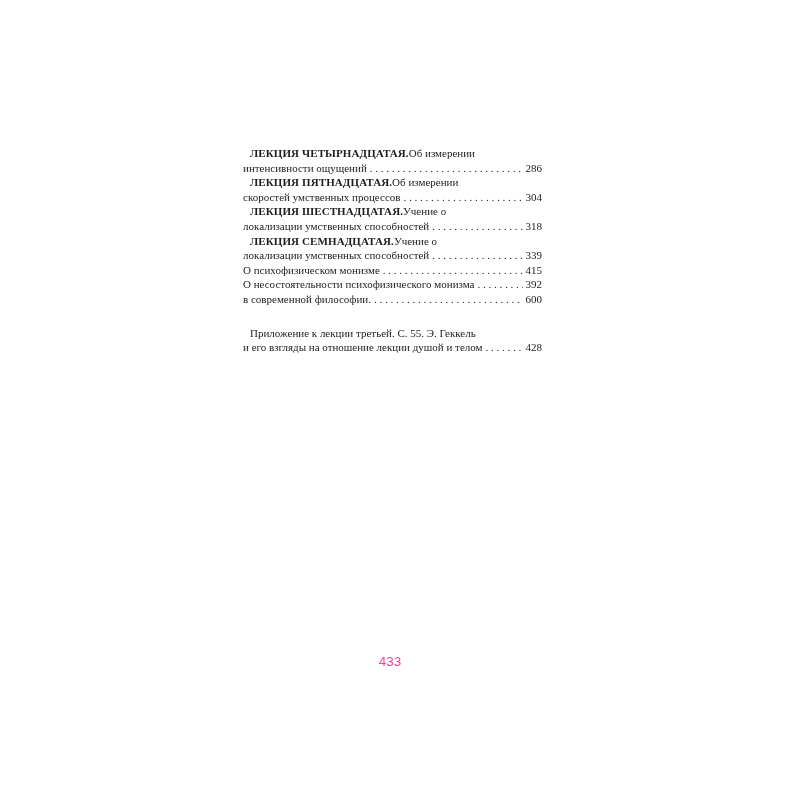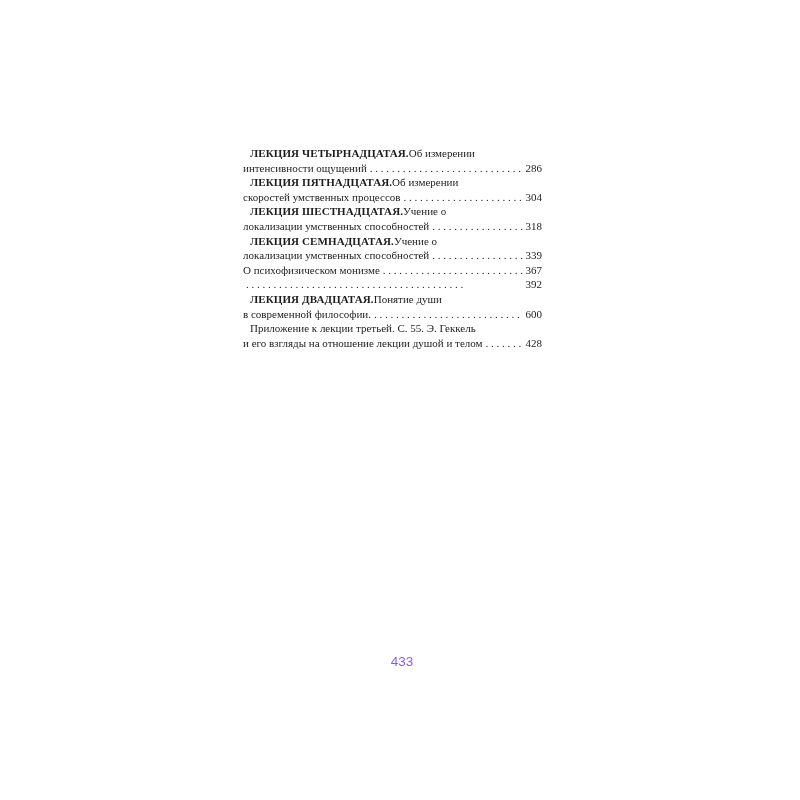--- a/index.html
+++ b/index.html
@@ -23,45 +23,45 @@
     font-size: 11px;
     line-height: 14.6px;
     color: #1d1d1d;
   }
   .toc-line {
     display: flex;
     align-items: baseline;
     white-space: nowrap;
   }
   .toc-line.indent { padding-left: 7px; }
-  .toc-line.gap { }
+  .toc-line.gap { margin-top: 19px; }
   .t-bold {
     font-weight: 700;
     letter-spacing: 0.1px;
   }
   .t-text { flex: 0 0 auto; }
   .leader {
     flex: 1 1 auto;
     min-width: 0;
     overflow: hidden;
     white-space: nowrap;
     padding-left: 3px;
   }
   .pagenum {
     flex: 0 0 auto;
     padding-left: 3px;
   }
   .footer-num {
     position: absolute;
     top: 654px;
-    left: 402px;
+    left: 390px;
     transform: translateX(-50%);
     font-family: "Liberation Sans", sans-serif;
     font-size: 13.5px;
-    color: #8b5cf6;
+    color: #ec4899;
   }
 </style>
 </head>
 <body>
 
 <div class="page">
   <div class="toc">
       <div class="toc-line indent">
         <span class="t-bold">ЛЕКЦИЯ ЧЕТЫРНАДЦАТАЯ.</span>
         <span class="t-text"> Об измерении</span>
@@ -94,29 +94,26 @@
         <span class="t-text"> Учение о</span>
       </div>
       <div class="toc-line">
         <span class="t-text">локализации умственных способностей</span>
         <span class="leader">. . . . . . . . . . . . . . . . . . . . . . . . . . . . . . . . . . . . . . . .</span>
         <span class="pagenum">339</span>
       </div>
       <div class="toc-line">
         <span class="t-text">О психофизическом монизме</span>
         <span class="leader">. . . . . . . . . . . . . . . . . . . . . . . . . . . . . . . . . . . . . . . .</span>
-        <span class="pagenum">367</span>
+        <span class="pagenum">415</span>
       </div>
       <div class="toc-line">
+        <span class="t-text">О несостоятельности психофизического монизма</span>
         <span class="leader">. . . . . . . . . . . . . . . . . . . . . . . . . . . . . . . . . . . . . . . .</span>
         <span class="pagenum">392</span>
-      </div>
-      <div class="toc-line indent">
-        <span class="t-bold">ЛЕКЦИЯ ДВАДЦАТАЯ.</span>
-        <span class="t-text"> Понятие души</span>
       </div>
       <div class="toc-line">
         <span class="t-text">в современной философии.</span>
         <span class="leader">. . . . . . . . . . . . . . . . . . . . . . . . . . . . . . . . . . . . . . . .</span>
         <span class="pagenum">600</span>
       </div>
       <div class="toc-line indent gap">
         <span class="t-text">Приложение к лекции третьей. С. 55. Э. Геккель</span>
       </div>
       <div class="toc-line">

